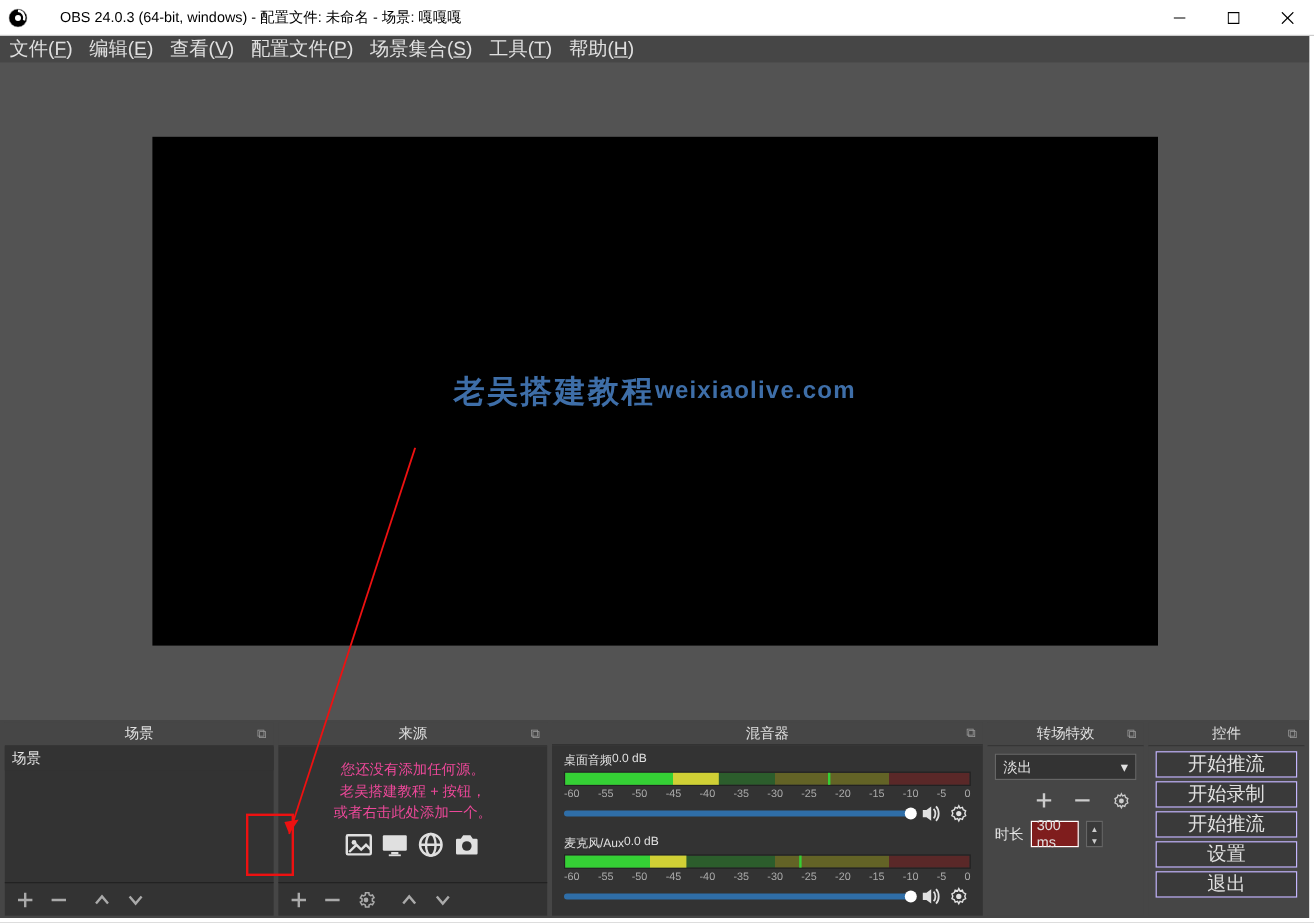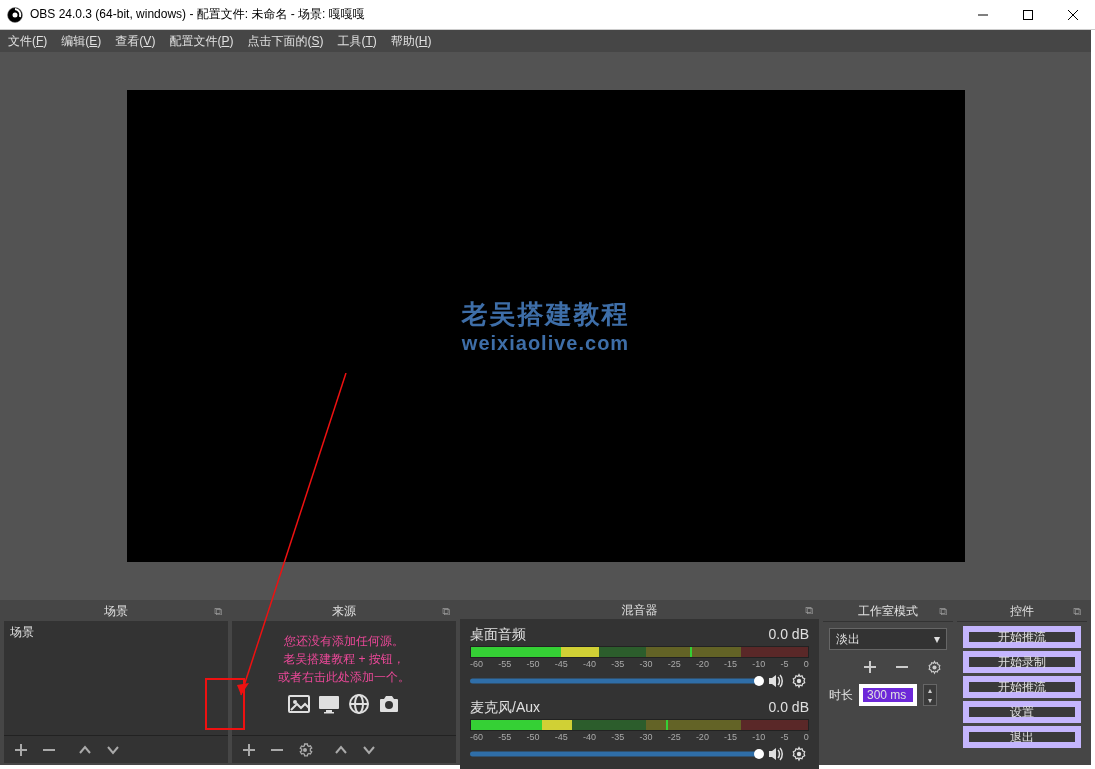--- a/index.html
+++ b/index.html
@@ -1,64 +1,64 @@
 <!DOCTYPE html>
 <html><head>
 <meta charset="utf-8">
 <style>
 * { box-sizing: border-box; margin: 0; padding: 0; }
 body { font-family: "Microsoft YaHei", Arial, sans-serif; font-size: 12px; background: #fff; width: 1095px; height: 769px; overflow: hidden; position: relative; }
-.titlebar { height: 30px; background: #fff; display: flex; align-items: center; padding-left: 6px; border-bottom: 1px solid #ccc; }
+.titlebar { height: 30px; background: #fff; display: flex; align-items: center; padding-left: 6px; border-bottom: 1px solid #ccc; gap: 20px; }
 .titlebar .icon-wrap { width: 18px; height: 18px; margin-right: 6px; display: flex; align-items: center; justify-content: center; }
 .title-text { flex: 1; font-size: 12px; color: #000; }
 .win-btns { display: flex; }
 .win-btn { width: 45px; height: 30px; display: flex; align-items: center; justify-content: center; color: #000; cursor: pointer; }
 .app-body { position: absolute; left: 0; right: 4px; top: 30px; bottom: 4px; background: #464646; display: flex; flex-direction: column; }
 .menubar { height: 22px; background: #464646; display: flex; align-items: center; padding: 0 8px; gap: 14px; color: #e0e0e0; }
-.menubar .menu-item { font-size: 12px; cursor: pointer; }
+.menubar .menu-item { font-size: 16px; cursor: pointer; }
 .menubar .hotkey { text-decoration: underline; }
 .preview-area { flex: 1; background: #535353; display: flex; align-items: center; justify-content: center; padding: 20px; position: relative; }
-.preview-canvas { width: 838px; height: 472px; background: #000; position: relative; display: flex; flex-direction: column; align-items: center; justify-content: center; }
+.preview-canvas { width: 838px; height: 424px; background: #000; position: relative; display: flex; flex-direction: row; align-items: center; justify-content: center; }
 .watermark1 { color: #3e6ea8; font-size: 26px; font-weight: bold; letter-spacing: 2px; }
 .watermark2 { color: #3e6ea8; font-size: 20px; font-weight: bold; margin-top: 0; letter-spacing: 1px; }
 .arrow-line { position: absolute; left: 231px; top: 373px; width: 120px; height: 345px; pointer-events: none; z-index: 20; }
 .docks { height: 165px; display: flex; gap: 4px; padding: 2px 4px; }
 .dock { background: #464646; display: flex; flex-direction: column; }
 .dock-hdr { height: 20px; background: #464646; color: #e0e0e0; display: flex; align-items: center; justify-content: center; font-size: 12px; position: relative; border-bottom: 1px solid #333; }
 .dock-hdr .popout { position: absolute; right: 6px; font-size: 11px; color: #999; cursor: pointer; }
 .dock-body { flex: 1; background: #333; position: relative; color: #e0e0e0; }
 .dock-footer { height: 28px; background: #333; border-top: 1px solid #222; display: flex; align-items: center; padding: 0 4px; gap: 2px; }
 .tool-btn { width: 26px; height: 22px; display: flex; align-items: center; justify-content: center; color: #aaa; cursor: pointer; font-size: 16px; }
 .sep { width: 6px; }
 .scene-item { height: 20px; padding: 2px 6px; background: #333; color: #e0e0e0; font-size: 12px; cursor: pointer; }
 .sources-empty { text-align: center; padding: 10px 6px 0; font-size: 12px; color: #ec4899; line-height: 18px; }
 .icon-row { display: flex; gap: 6px; justify-content: center; margin-top: 6px; }
 .icon-row .src-icon { width: 24px; height: 24px; color: #e0e0e0; }
 .mixer-row { padding: 2px 6px 4px; }
-.mixer-label-row { display: flex; justify-content: space-between; font-size: 14px; color: #e0e0e0; padding: 2px 0; }
+.mixer-label-row { display: flex; justify-content: flex-start; font-size: 10px; color: #e0e0e0; padding: 2px 0; }
 .meter-wrap { display: flex; align-items: center; gap: 6px; }
 .meter { flex: 1; height: 12px; background: linear-gradient(to right, #2c5d2c 0%, #2c5d2c 52%, #636326 52%, #636326 80%, #5a2828 80%, #5a2828 100%); position: relative; border: 1px solid #222; }
 .meter .active { position: absolute; left: 0; top: 0; bottom: 0; background: linear-gradient(to right, #35d035 0%, #35d035 70%, #d0d035 70%, #d0d035 100%); }
 .meter .peak { position: absolute; top: 0; bottom: 0; width: 2px; background: #35d035; }
 .ticks { display: flex; justify-content: space-between; font-size: 9px; color: #aaa; padding: 1px 0 2px; }
 .slider-row { display: flex; align-items: center; gap: 6px; }
 .slider-track { flex: 1; height: 10px; position: relative; }
 .slider-track .track { position: absolute; left: 0; right: 0; top: 50%; height: 5px; background: #2f6ea8; border-radius: 3px; transform: translateY(-50%); }
 .slider-track .thumb { position: absolute; top: 50%; width: 10px; height: 10px; background: #fff; border-radius: 50%; transform: translate(-50%, -50%); }
 .mixer-icons { display: flex; gap: 4px; }
 .mixer-icon { width: 20px; height: 20px; color: #e0e0e0; cursor: pointer; display: flex; align-items: center; justify-content: center; }
 .trans-body { padding: 6px; display: flex; flex-direction: column; gap: 6px; font-size: 12px; color: #e0e0e0; }
 .combo { height: 22px; background: #333; border: 1px solid #666; color: #e0e0e0; display: flex; align-items: center; justify-content: space-between; padding: 0 6px; cursor: pointer; }
 .trans-tools { display: flex; justify-content: flex-end; gap: 6px; align-items: center; }
 .dur-row { display: flex; align-items: center; gap: 6px; }
-.num-input { width: 58px; height: 22px; background: #6d28d9; border: 4px solid #ffffff; color: #e0e0e0; padding: 0 4px; display: flex; align-items: center; }
+.num-input { width: 40px; height: 22px; background: #7f1d1d; border: 1px solid #ffffff; color: #e0e0e0; padding: 0 4px; display: flex; align-items: center; }
 .spinner { width: 14px; height: 22px; display: flex; flex-direction: column; border: 1px solid #666; }
 .spinner .s-up, .spinner .s-dn { flex: 1; display: flex; align-items: center; justify-content: center; font-size: 8px; color: #ccc; cursor: pointer; background: #3a3a3a; }
 .ctrl-body { padding: 4px 6px; display: flex; flex-direction: column; gap: 3px; }
-.ctrl-btn { height: 22px; background: #3a3a3a; border: 6px solid #c4b5fd; color: #e0e0e0; font-size: 12px; cursor: pointer; display: flex; align-items: center; justify-content: center; }
+.ctrl-btn { height: 22px; background: #3a3a3a; border: 1px solid #c4b5fd; color: #e0e0e0; font-size: 16px; cursor: pointer; display: flex; align-items: center; justify-content: center; }
 .statusbar { height: 21px; background: #464646; color: #e0e0e0; font-size: 11px; display: flex; align-items: center; justify-content: flex-end; gap: 22px; padding: 0 10px; font-family: monospace; }
 .red-box { position: absolute; border: 2px solid #e11; z-index: 15; }
 .highlight-box { left: 205px; top: 678px; width: 40px; height: 52px; }
 svg { display: block; }
 </style>
 </head>
 <body>
 
 <div class="titlebar">
   <span class="icon-wrap">
@@ -89,21 +89,21 @@
   </div>
 </div>
 
 <div class="app-body">
 
   <div class="menubar">
     <span class="menu-item"><span>文件(</span><span class="hotkey">F</span><span>)</span></span>
     <span class="menu-item"><span>编辑(</span><span class="hotkey">E</span><span>)</span></span>
     <span class="menu-item"><span>查看(</span><span class="hotkey">V</span><span>)</span></span>
     <span class="menu-item"><span>配置文件(</span><span class="hotkey">P</span><span>)</span></span>
-    <span class="menu-item"><span>点击下面的(</span><span class="hotkey">S</span><span>)</span></span>
+    <span class="menu-item"><span>场景集合(</span><span class="hotkey">S</span><span>)</span></span>
     <span class="menu-item"><span>工具(</span><span class="hotkey">T</span><span>)</span></span>
     <span class="menu-item"><span>帮助(</span><span class="hotkey">H</span><span>)</span></span>
   </div>
 
   <div class="preview-area">
     <div class="preview-canvas">
       <div class="watermark1">老吴搭建教程</div>
       <div class="watermark2">weixiaolive.com</div>
     </div>
   </div>
@@ -315,21 +315,21 @@
                   </svg>
                 </span>
             </div>
           </div>
         </div>
       </div>
     </div>
 
     <div class="dock" style="width:130px">
       <div class="dock-hdr">
-          <span>工作室模式</span>
+          <span>转场特效</span>
           <span class="popout">⧉</span>
         </div>
       <div class="dock-body trans-body" style="background:#464646">
         <div class="combo">
             <span>淡出</span>
             <span>▾</span>
           </div>
         <div class="trans-tools">
           <div class="tool-btn">
               <svg width="14" height="14">

